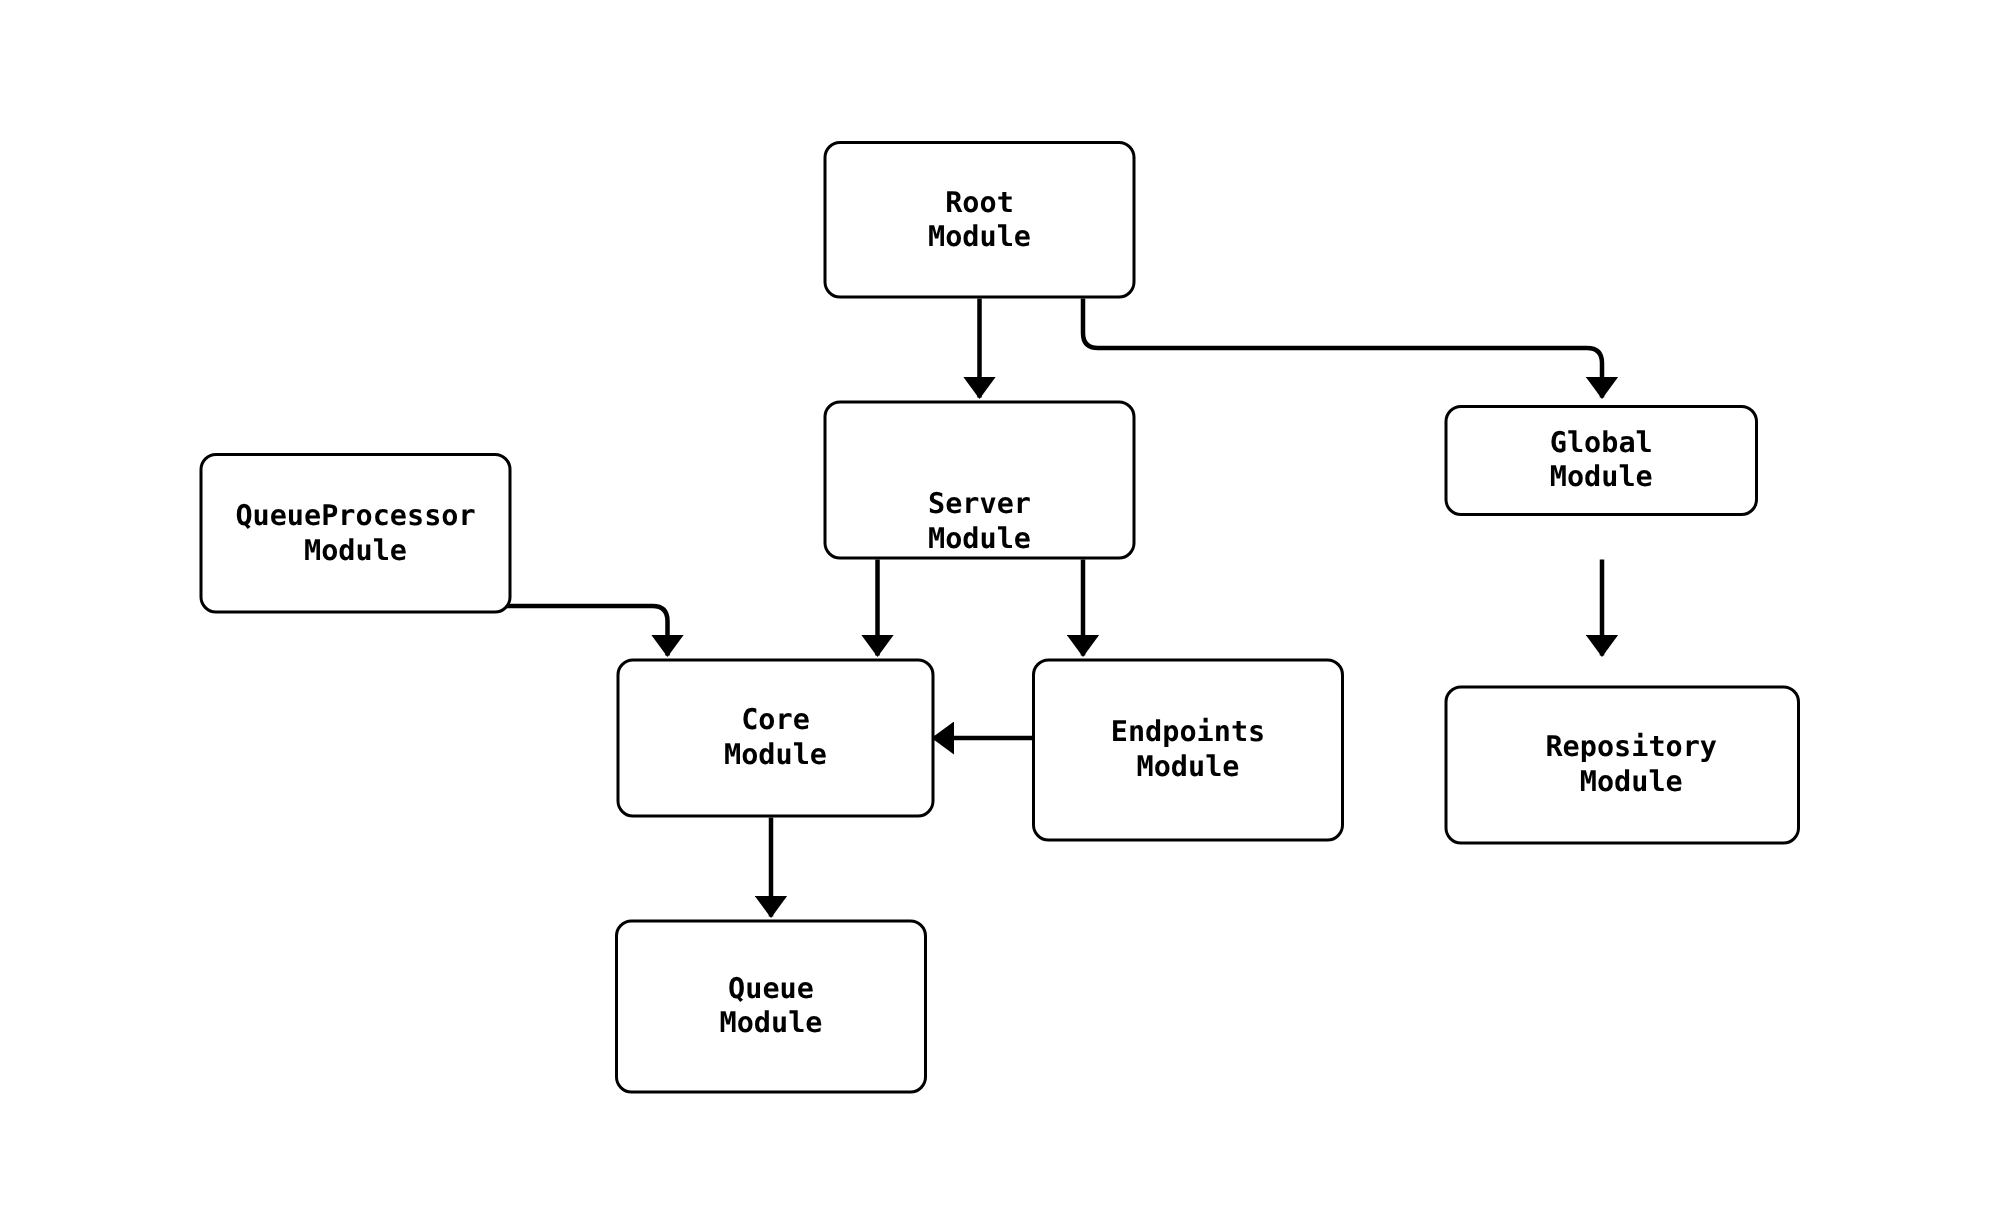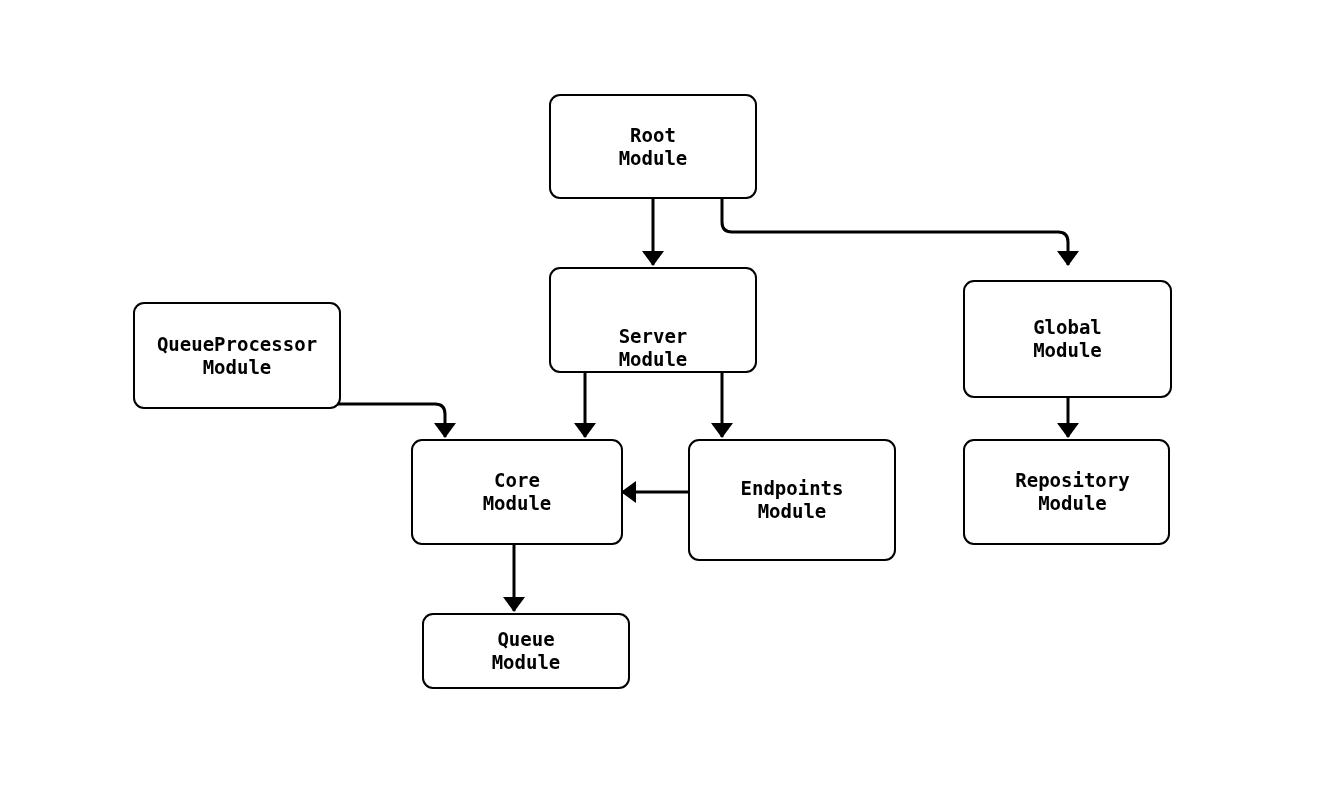--- a/index.html
+++ b/index.html
@@ -71,24 +71,24 @@
       <path d="M1068,373 L1068,437" class="edge" marker-end="url(#arrowhead)"></path>
       <path d="M514,545 L514,611" class="edge" marker-end="url(#arrowhead)"></path>
     </svg>
   <div id="node-layer">
       <div class="node" style="left: 549px; top: 94px; width: 208px; height: 105px;"><span>Root
 Module</span></div>
       <div class="node" style="left: 133px; top: 266px; width: 208px; height: 107px; margin-top: 36px;"><span>QueueProcessor
 Module</span></div>
       <div class="node" style="left: 549px; top: 267px; width: 208px; height: 106px; align-items: flex-end;"><span>Server
 Module</span></div>
-      <div class="node" style="left: 963px; top: 280px; width: 209px; height: 118px;"><span>Global
+      <div class="node" style="left: 963px; top: 270px; width: 209px; height: 74px;"><span>Global
 Module</span></div>
       <div class="node" style="left: 411px; top: 439px; width: 212px; height: 106px;"><span>Core
 Module</span></div>
       <div class="node" style="left: 688px; top: 439px; width: 208px; height: 122px;"><span>Endpoints
 Module</span></div>
-      <div class="node" style="left: 963px; top: 439px; width: 207px; height: 106px; padding-left: 12px;"><span>Repository
+      <div class="node" style="left: 963px; top: 457px; width: 237px; height: 106px; padding-left: 12px;"><span>Repository
 Module</span></div>
-      <div class="node" style="left: 422px; top: 613px; width: 208px; height: 76px; text-align: center;"><span>Queue
+      <div class="node" style="left: 410px; top: 613px; width: 208px; height: 116px; text-align: center;"><span>Queue
 Module</span></div>
     </div>
 </div>
 
 </body></html>

